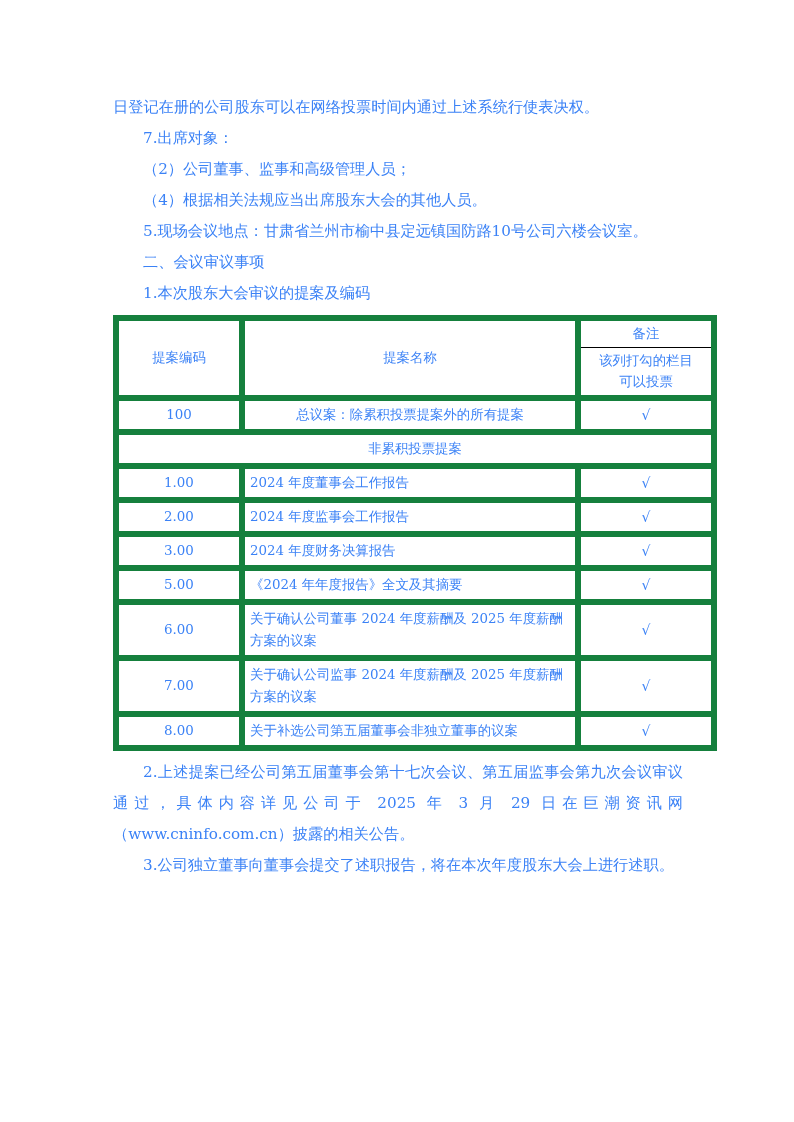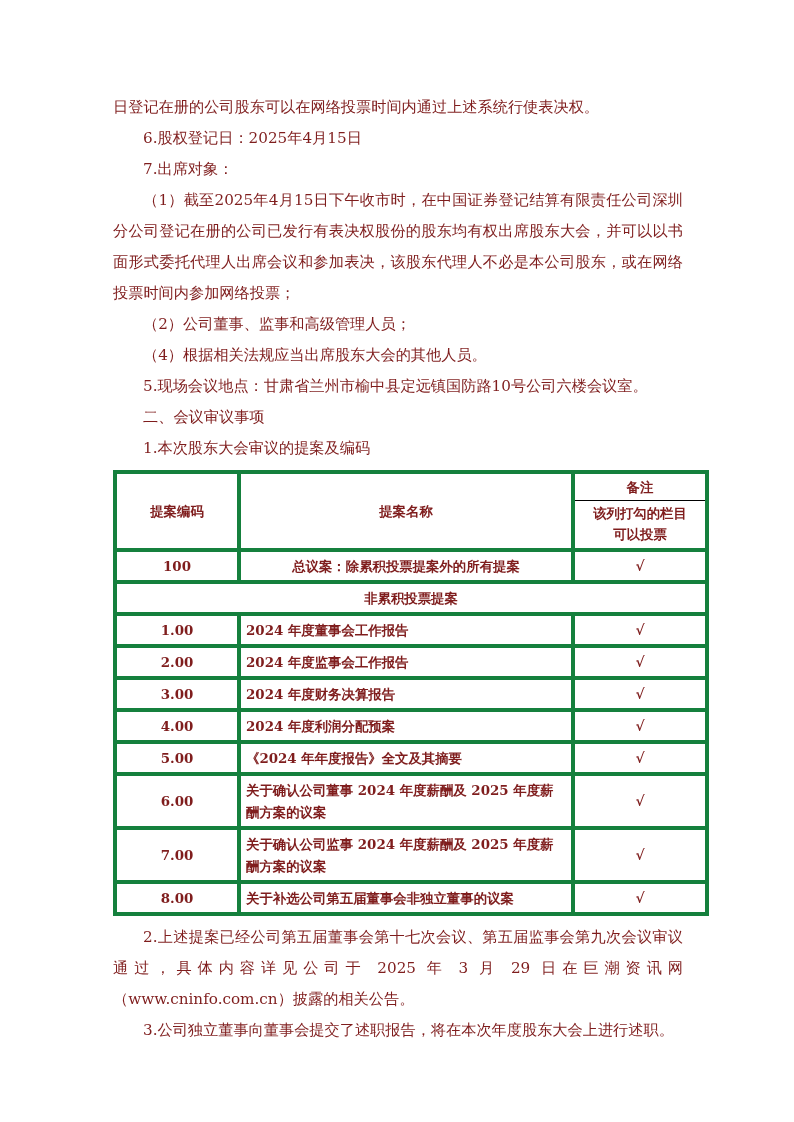--- a/index.html
+++ b/index.html
@@ -8,21 +8,21 @@
     background: #8a8a8a;
   }
   .page {
     width: 794px;
     height: 1122px;
     background: #ffffff;
     margin: 0 auto;
     position: relative;
     box-sizing: border-box;
     font-family: "DejaVu Serif", "Liberation Serif", serif;
-    color: #7f1d1d;
+    color: #3b82f6;
     overflow: hidden;
   }
   .content {
     position: absolute;
     left: 113px;
     top: 92px;
     width: 570px;
   }
   p {
     margin: 0;
@@ -37,25 +37,25 @@
 
   table.proposals {
     width: 100%;
     border-collapse: collapse;
     margin-top: 6px;
     margin-bottom: 6px;
     font-size: 13.4px;
     table-layout: fixed;
   }
   table.proposals td, table.proposals th {
-    border: 4px solid #15803d;
+    border: 6px solid #15803d;
     padding: 3px 5px;
     line-height: 22px;
     vertical-align: middle;
-    font-weight: bold;
+    font-weight: normal;
   }
   .col-code { width: 110px; text-align: center; }
   .col-name { width: 320px; text-align: left; padding-left: 10px; }
   .col-note { width: 120px; text-align: center; }
   .hdr-note-stack {
     text-align: center;
     line-height: 21px;
   }
   .note-title {
     text-align: center;
@@ -67,23 +67,21 @@
   .tick { font-size: 14px; }
   .row-merge-name { line-height: 21px; }
 </style>
 </head>
 <body>
 
 <div class="page">
   <div class="content">
 
     <p class="indent0">日登记在册的公司股东可以在网络投票时间内通过上述系统行使表决权。</p>
-    <p class="indent1">6.股权登记日：2025年4月15日</p>
     <p class="indent1">7.出席对象：</p>
-    <p class="indent1">（1）截至2025年4月15日下午收市时，在中国证券登记结算有限责任公司深圳分公司登记在册的公司已发行有表决权股份的股东均有权出席股东大会，并可以以书面形式委托代理人出席会议和参加表决，该股东代理人不必是本公司股东，或在网络投票时间内参加网络投票；</p>
     <p class="indent1">（2）公司董事、监事和高级管理人员；</p>
     <p class="indent1">（4）根据相关法规应当出席股东大会的其他人员。</p>
     <p class="indent1">5.现场会议地点：甘肃省兰州市榆中县定远镇国防路10号公司六楼会议室。</p>
 
     <p class="indent1 bold">二、会议审议事项</p>
     <p class="indent1">1.本次股东大会审议的提案及编码</p>
 
     <table class="proposals">
       <thead>
         <tr>
@@ -114,25 +112,20 @@
           <td class="col-code">2.00</td>
           <td class="col-name">2024 年度监事会工作报告</td>
           <td class="col-note tick">√</td>
         </tr>
         <tr>
           <td class="col-code">3.00</td>
           <td class="col-name">2024 年度财务决算报告</td>
           <td class="col-note tick">√</td>
         </tr>
         <tr>
-          <td class="col-code">4.00</td>
-          <td class="col-name">2024 年度利润分配预案</td>
-          <td class="col-note tick">√</td>
-        </tr>
-        <tr>
           <td class="col-code">5.00</td>
           <td class="col-name">《2024 年年度报告》全文及其摘要</td>
           <td class="col-note tick">√</td>
         </tr>
         <tr>
           <td class="col-code">6.00</td>
           <td class="col-name row-merge-name">关于确认公司董事 2024 年度薪酬及 2025 年度薪酬方案的议案</td>
           <td class="col-note tick">√</td>
         </tr>
         <tr>

